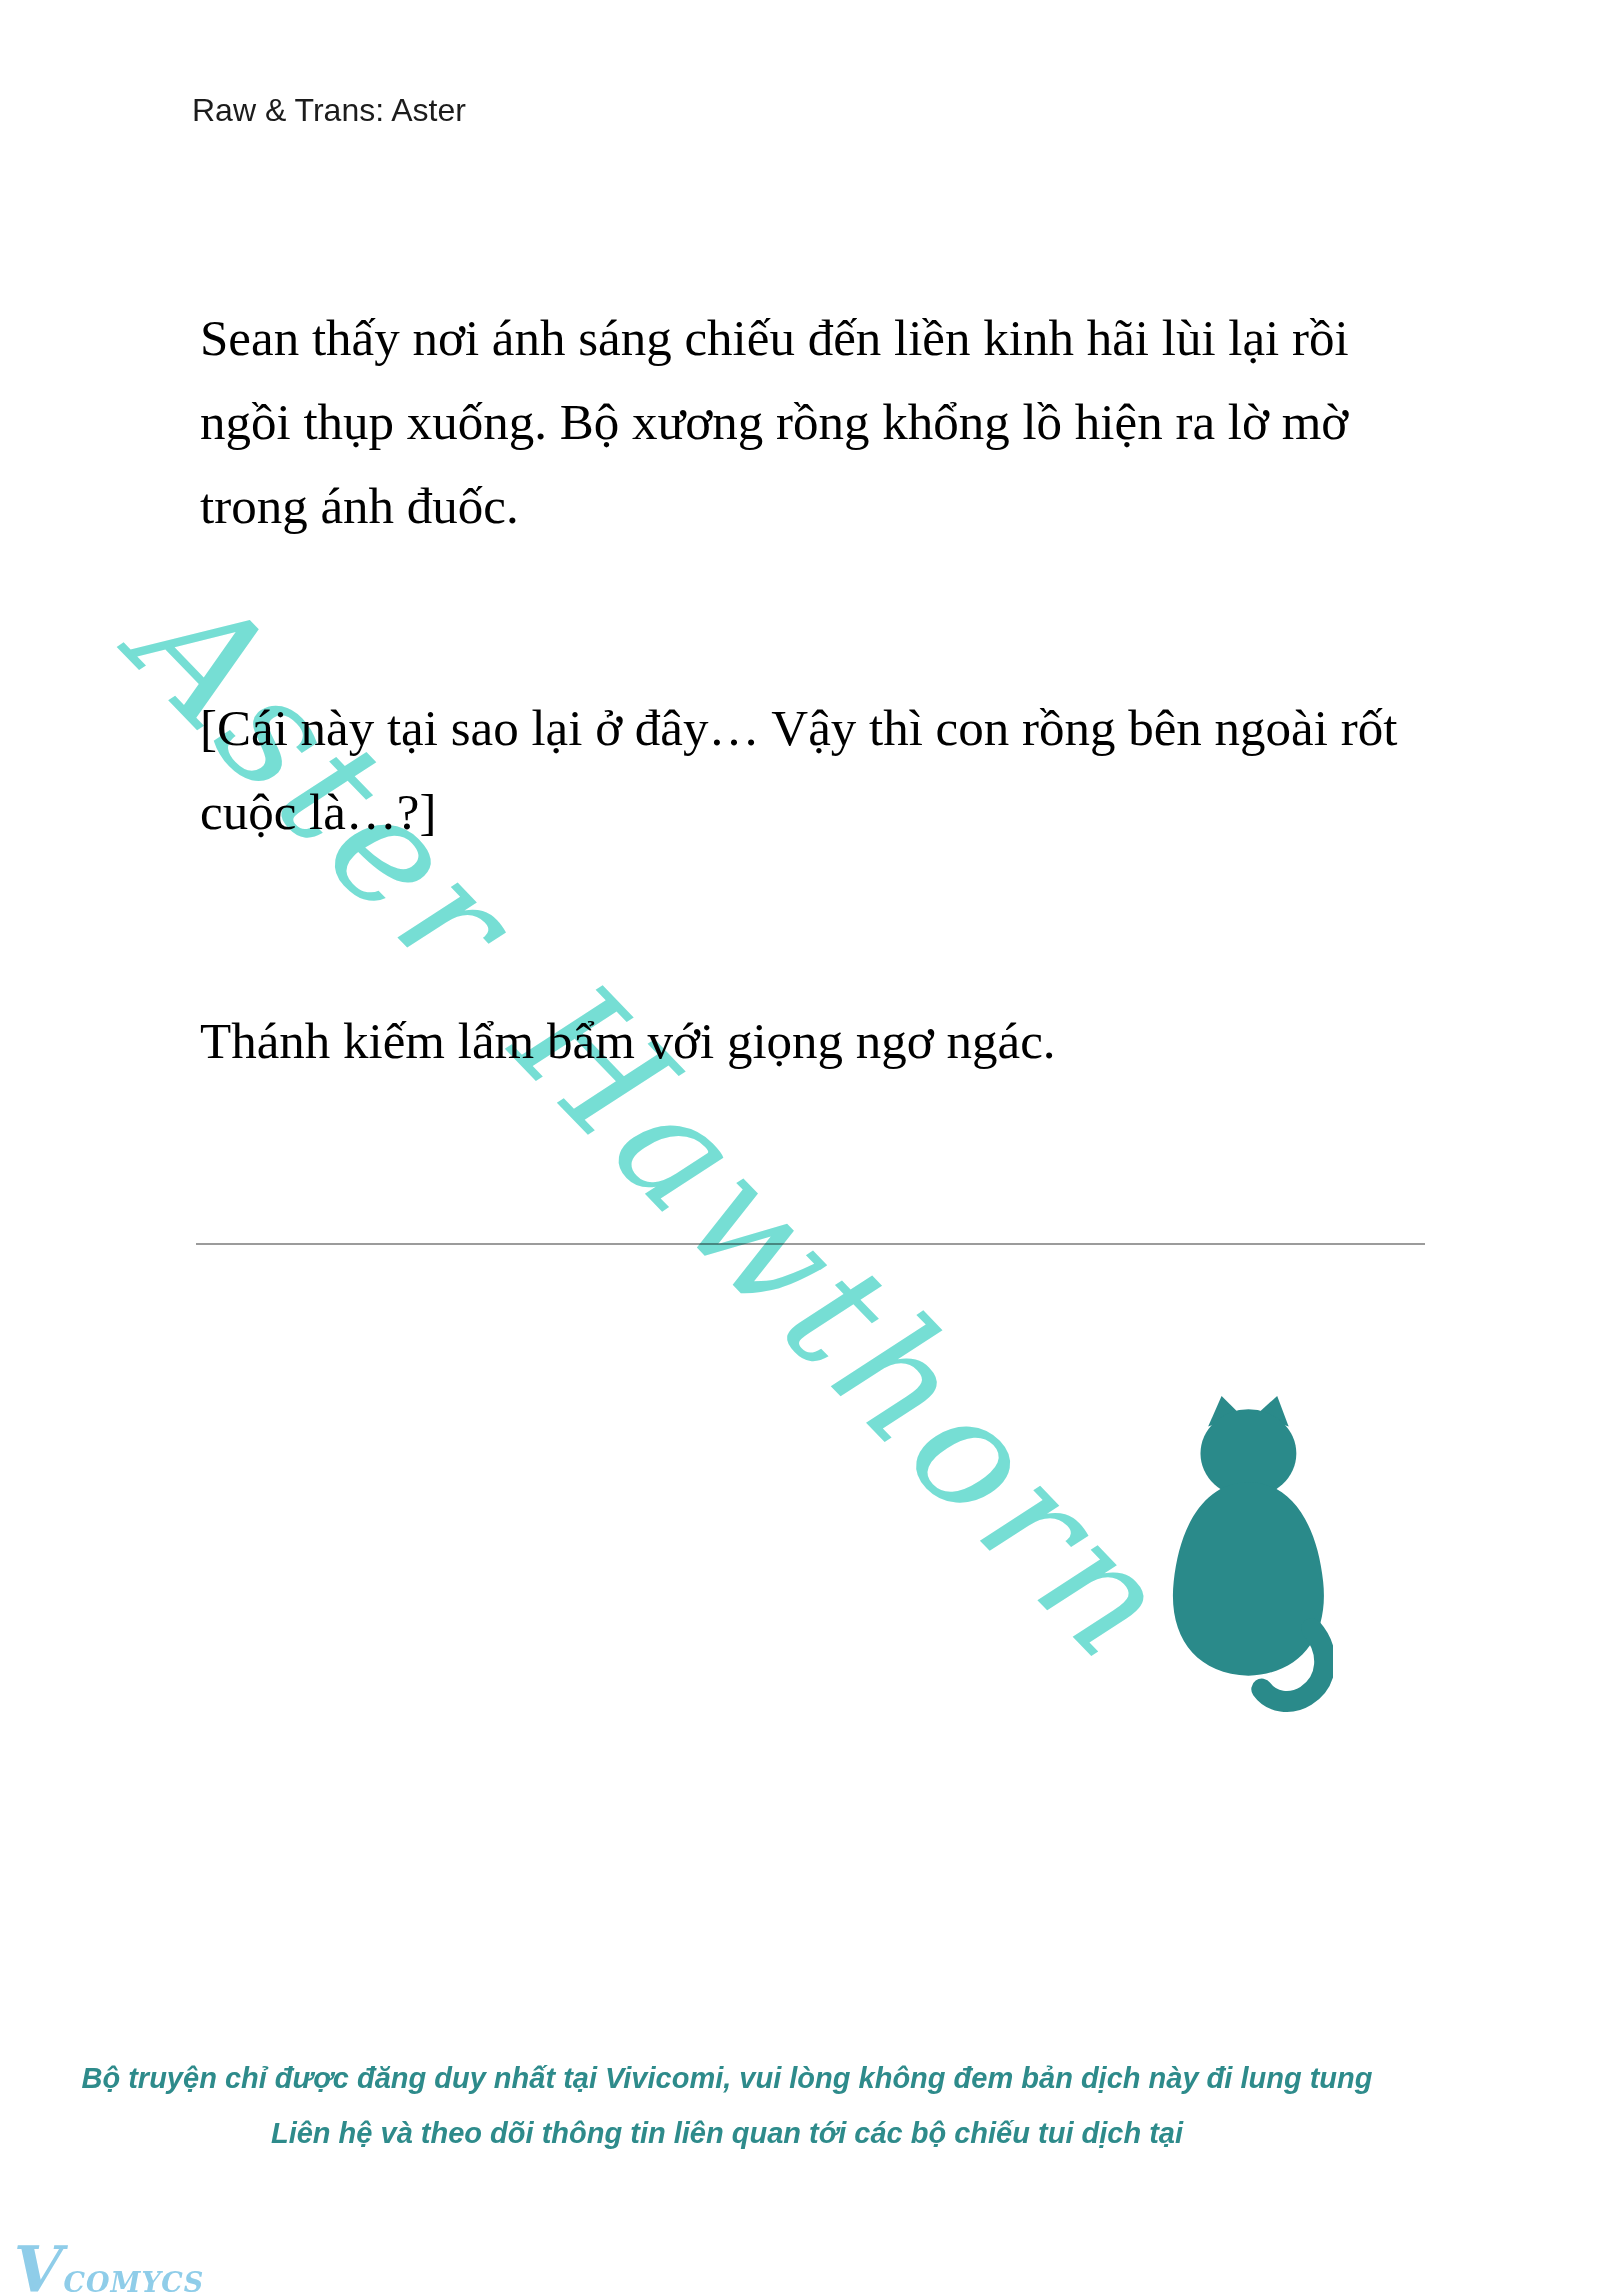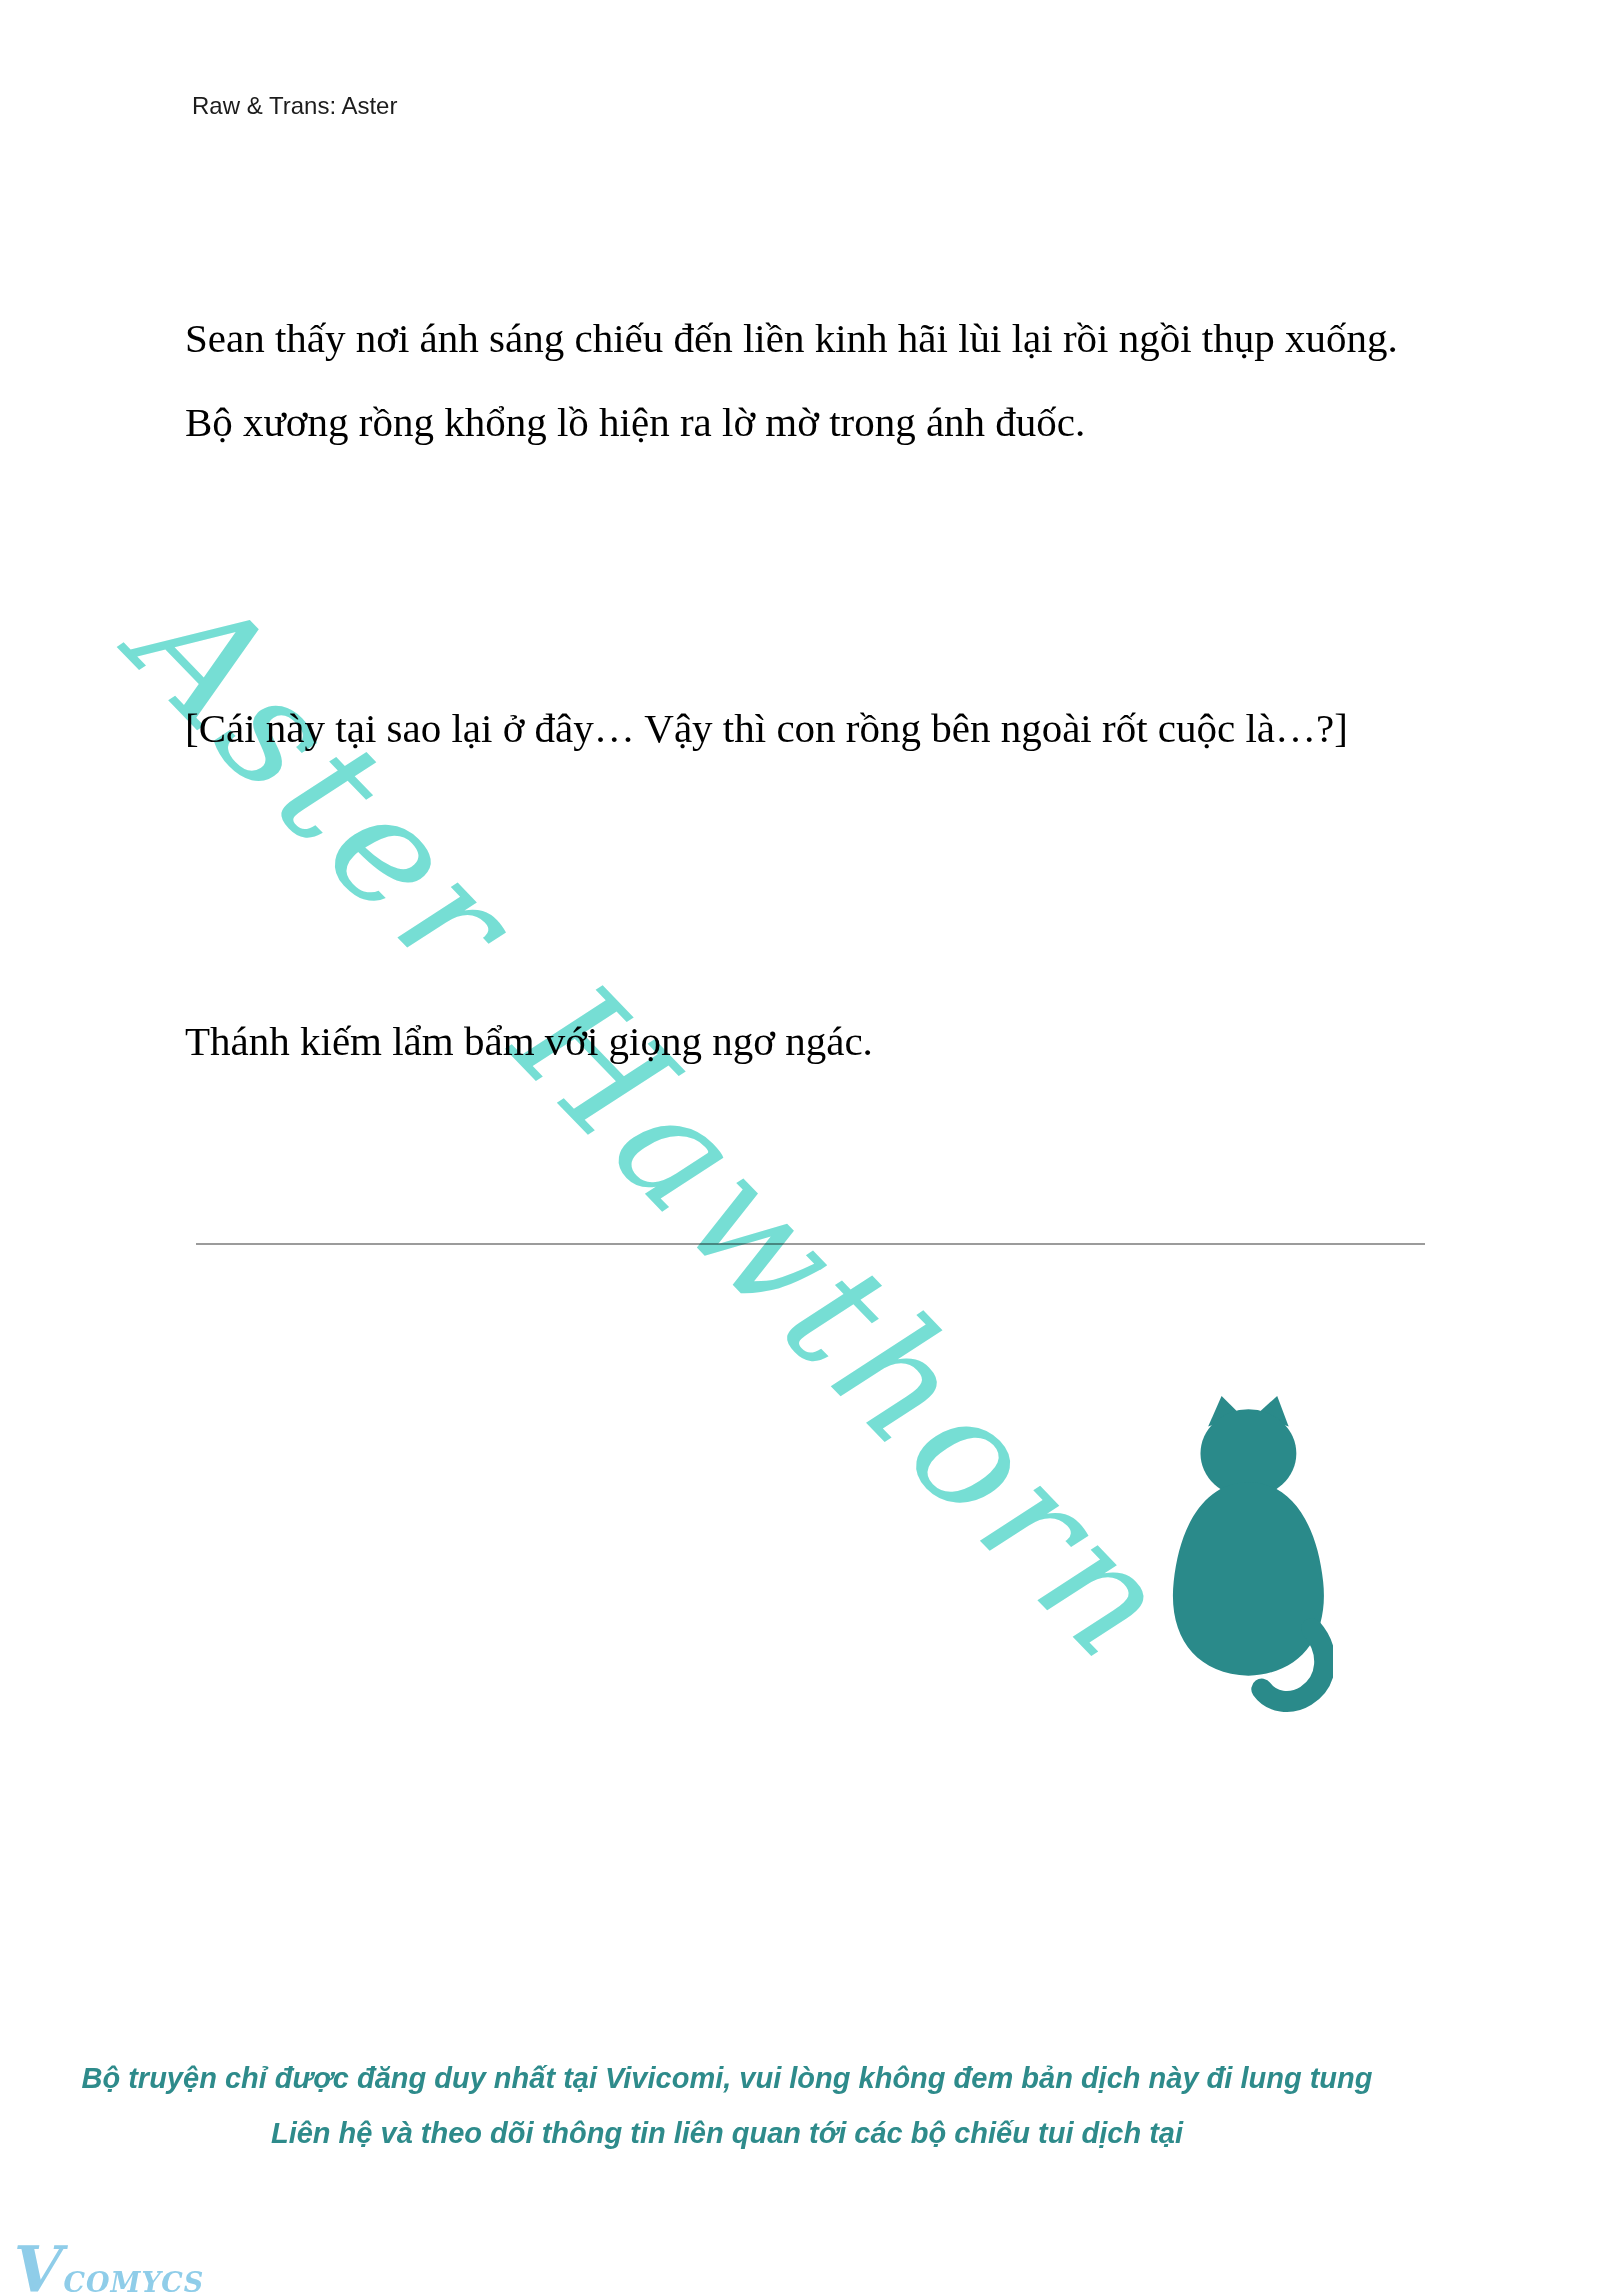--- a/index.html
+++ b/index.html
@@ -13,30 +13,30 @@
     height: 2293px;
     background: #ffffff;
     overflow: hidden;
     font-family: "Liberation Serif", "DejaVu Serif", serif;
   }
   .credit {
     position: absolute;
     left: 192px;
     top: 92px;
     font-family: "Liberation Sans", "DejaVu Sans", sans-serif;
-    font-size: 24px;
+    font-size: 32px;
     color: #1c1c1c;
     z-index: 2;
   }
   .para {
     position: absolute;
-    left: 185px;
+    left: 200px;
     width: 1233px;
     margin: 0;
-    font-size: 41px;
+    font-size: 51px;
     line-height: 84px;
     color: #000000;
     z-index: 2;
   }
   .p1 { top: 296px; }
   .p2 { top: 686px; }
   .p3 { top: 999px; }
   .p4 { top: 1406px; }
   .divider {
     position: absolute;

